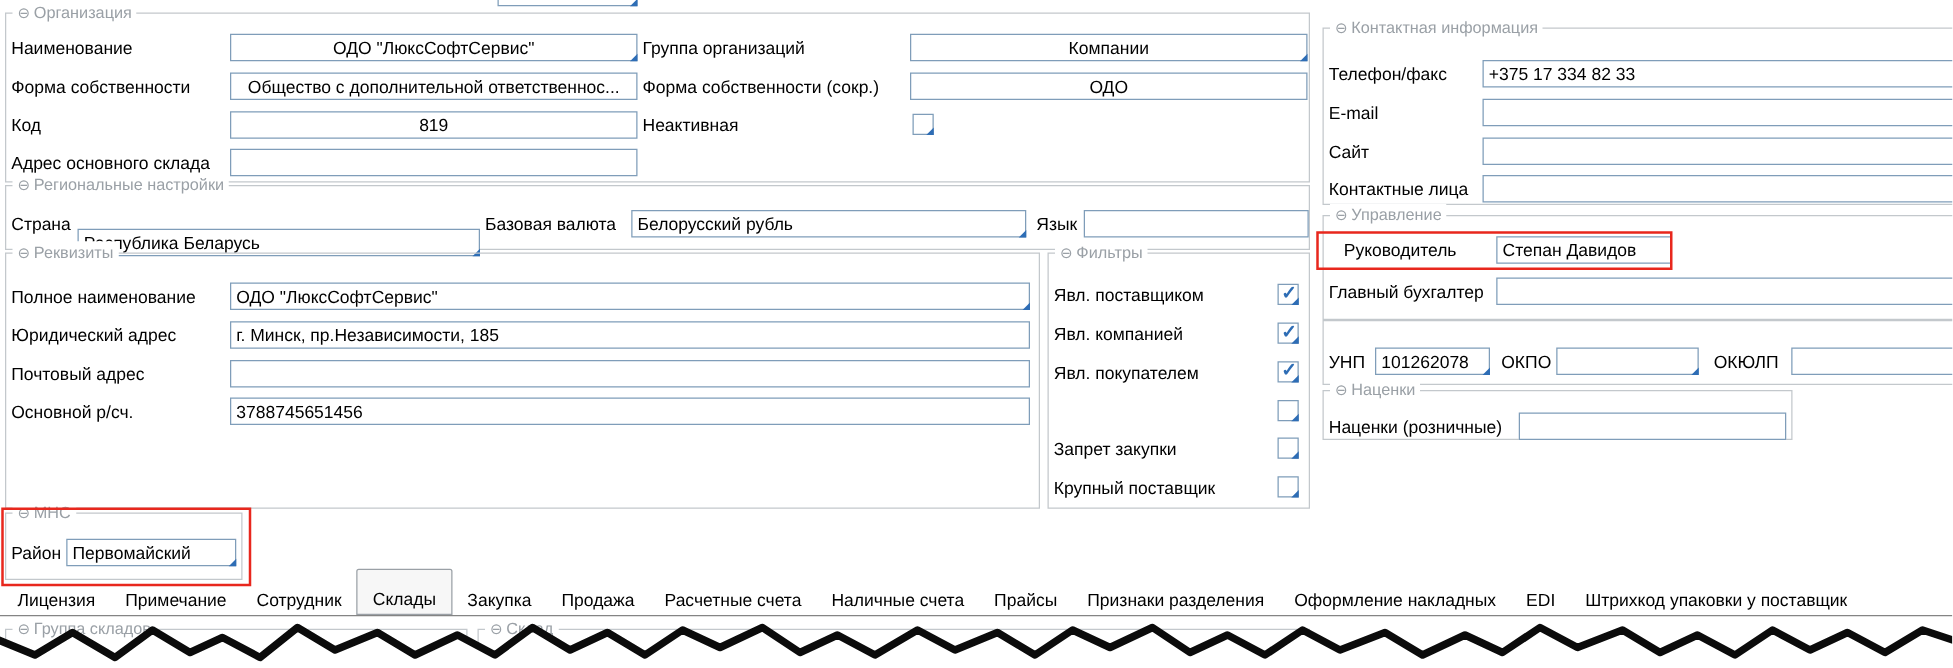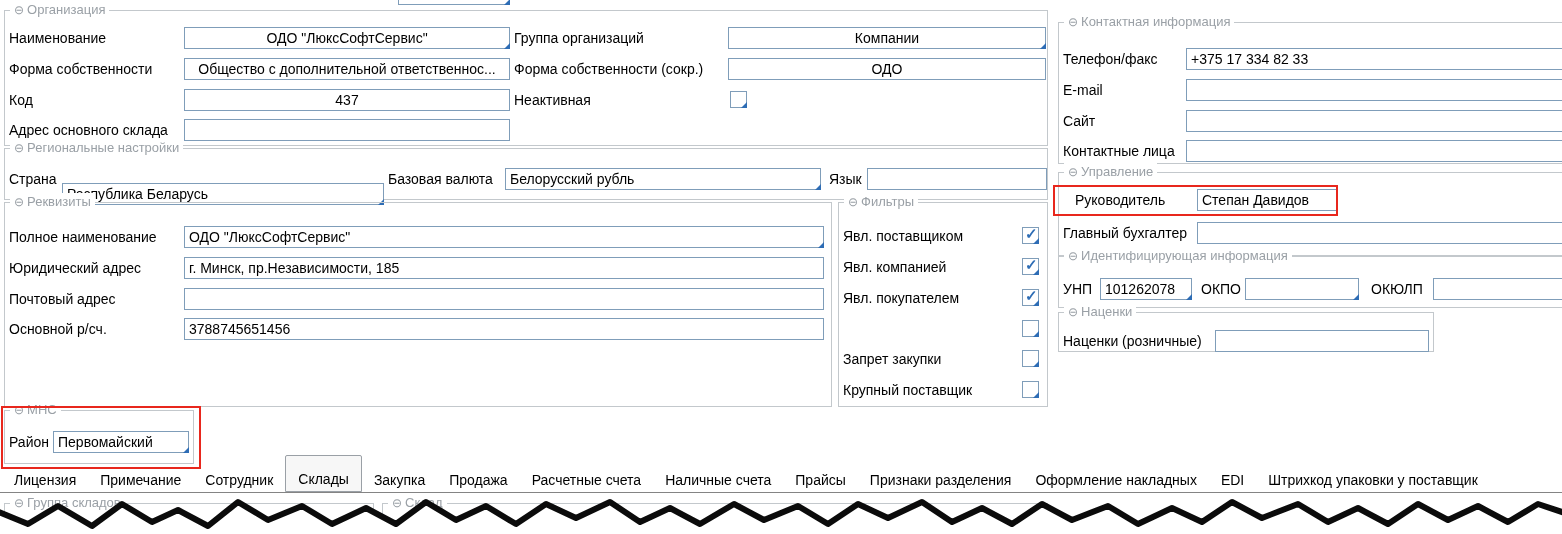--- a/index.html
+++ b/index.html
@@ -54,21 +54,21 @@
 
   <div class="grp" style="left:4px; top:10px; width:1044px; height:136px;text-align:center;">
     <div class="grp-title">
       <span class="collapse-icon"></span><span>Организация</span>
     </div>
     <div class="lbl" style="left:4px; top:16px;">Наименование</div>
     <div class="fld combo" style="left:179px; top:16px; width:326px;">ОДО "ЛюксСофтСервис"</div>
     <div class="lbl" style="left:4px; top:47px;">Форма собственности</div>
     <div class="fld" style="left:179px; top:47px; width:326px;">Общество с дополнительной ответственнос...</div>
     <div class="lbl" style="left:4px; top:78px;">Код</div>
-    <div class="fld" style="left:179px; top:78px; width:326px;">437</div>
+    <div class="fld" style="left:179px; top:78px; width:326px;">819</div>
     <div class="lbl" style="left:4px; top:108px;">Адрес основного склада</div>
     <div class="fld" style="left:179px; top:108px; width:326px;"></div>
 
     <div class="lbl" style="left:509px; top:16px;">Группа организаций</div>
     <div class="fld combo" style="left:723px; top:16px; width:318px;">Компании</div>
     <div class="lbl" style="left:509px; top:47px;">Форма собственности (сокр.)</div>
     <div class="fld" style="left:723px; top:47px; width:318px;">ОДО</div>
     <div class="lbl" style="left:509px; top:78px;">Неактивная</div>
     <span class="checkbox combo" style="left:725px; top:80px;"></span>
   </div>
@@ -134,23 +134,20 @@
     <div class="grp-title">
       <span class="collapse-icon"></span><span>Управление</span>
     </div>
     <div class="lbl" style="left:16px; top:16px;">Руководитель</div>
     <div class="fld" style="left:138px; top:16px; width:140px;">Степан Давидов</div>
     <div class="lbl" style="left:4px; top:49px;">Главный бухгалтер</div>
     <div class="fld" style="left:138px; top:49px; width:372px;"></div>
   </div>
 
   <div class="grp" style="left:1058px; top:256px; width:506px; height:52px;">
-    <div class="grp-title">
-      <span class="collapse-icon"></span><span>Идентифицирующая информация</span>
-    </div>
     <div class="lbl" style="left:4px; top:21px;">УНП</div>
     <div class="fld combo" style="left:41px; top:21px; width:92px;">101262078</div>
     <div class="lbl" style="left:142px; top:21px;">ОКПО</div>
     <div class="fld combo" style="left:186px; top:21px; width:114px;"></div>
     <div class="lbl" style="left:312px; top:21px;">ОКЮЛП</div>
     <div class="fld" style="left:374px; top:21px; width:136px;"></div>
   </div>
 
   <div class="grp" style="left:1058px; top:312px; width:376px; height:40px;">
     <div class="grp-title">

